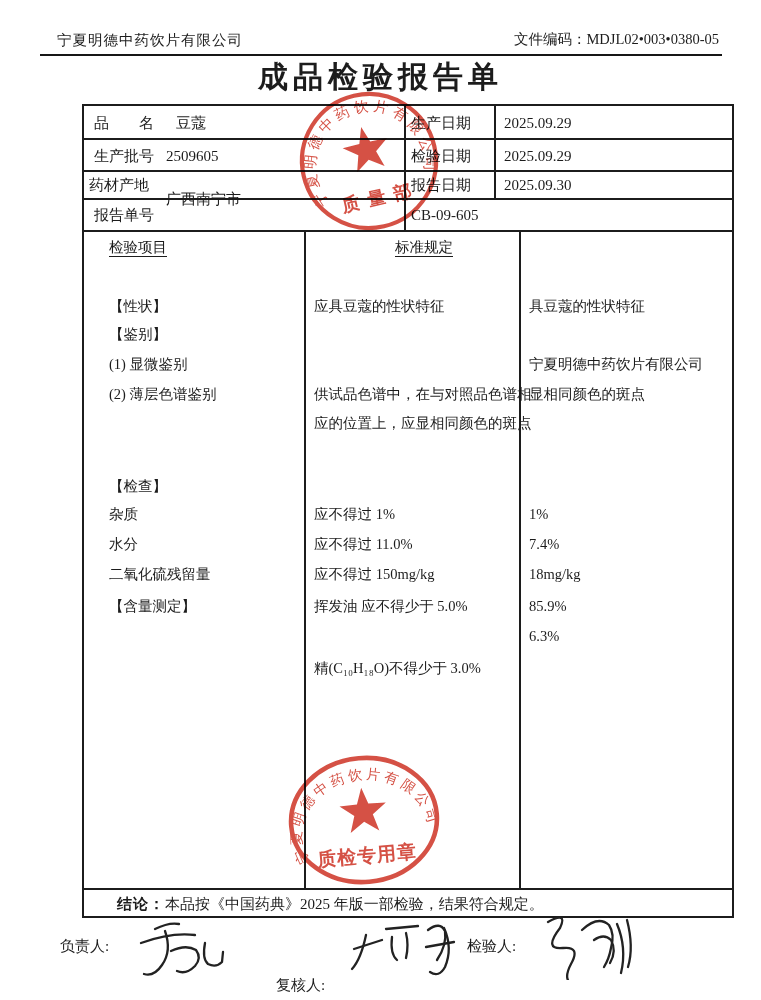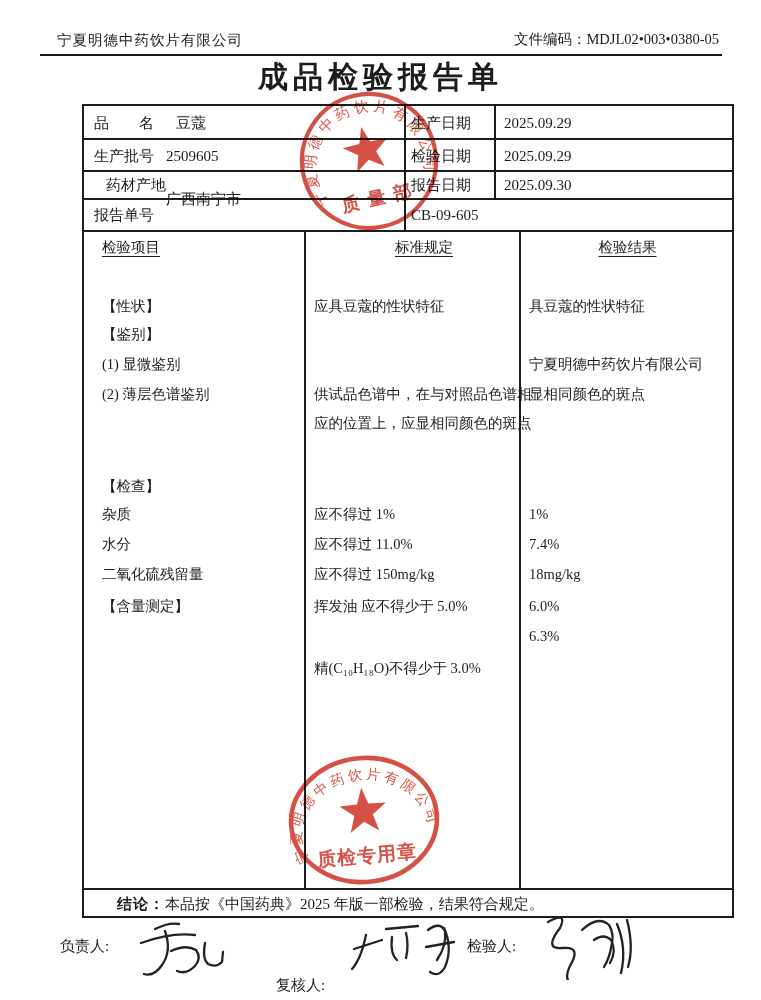--- a/index.html
+++ b/index.html
@@ -60,29 +60,29 @@
   <div class="cellline" style="left:10px;  top:8px">品　　名</div>
   <div class="cellline" style="left:92px;  top:8px">豆蔻</div>
   <div class="cellline" style="left:327px; top:8px">生产日期</div>
   <div class="cellline" style="left:420px; top:8px">2025.09.29</div>
 
   <div class="cellline" style="left:10px;  top:41px">生产批号</div>
   <div class="cellline" style="left:82px;  top:41px">2509605</div>
   <div class="cellline" style="left:327px; top:41px">检验日期</div>
   <div class="cellline" style="left:420px; top:41px">2025.09.29</div>
 
-  <div class="cellline" style="left:22px;  top:70px">药材产地</div>
+  <div class="cellline" style="left:5px;  top:70px">药材产地</div>
   <div class="cellline" style="left:82px;  top:84px">广西南宁市</div>
   <div class="cellline" style="left:327px; top:70px">报告日期</div>
   <div class="cellline" style="left:420px; top:70px">2025.09.30</div>
 
   <div class="cellline" style="left:10px;  top:100px">报告单号</div>
   <div class="cellline" style="left:327px; top:100px">CB-09-605</div>
 
-  <div class="colwrap" style="left:8px; width:216px">
+  <div class="colwrap" style="left:15px; width:216px">
     <div class="ln hdr" style="top:8px">检验项目</div>
     <div class="ln" style="top:67px">【性状】</div>
     <div class="ln" style="top:95px">【鉴别】</div>
     <div class="ln" style="top:125px">(1) 显微鉴别</div>
     <div class="ln" style="top:155px">(2) 薄层色谱鉴别</div>
     <div class="ln" style="top:247px">【检查】</div>
     <div class="ln" style="top:275px">杂质</div>
     <div class="ln" style="top:305px">水分</div>
     <div class="ln" style="top:335px">二氧化硫残留量</div>
     <div class="ln" style="top:367px">【含量测定】</div>
@@ -94,28 +94,27 @@
     <div class="ln" style="top:155px">供试品色谱中，在与对照品色谱相</div>
     <div class="ln" style="top:184px">应的位置上，应显相同颜色的斑点</div>
     <div class="ln" style="top:275px">应不得过 1%</div>
     <div class="ln" style="top:305px">应不得过 11.0%</div>
     <div class="ln" style="top:335px">应不得过 150mg/kg</div>
     <div class="ln" style="top:367px">挥发油 应不得少于 5.0%</div>
     <div class="ln" style="top:429px">精(C₁₀H₁₈O)不得少于 3.0%</div>
   </div>
 
   <div class="colwrap" style="left:435px; width:217px">
-    <div class="ln hdr hdr-center" style="top:8px">检验结果</div>
     <div class="ln" style="top:67px">具豆蔻的性状特征</div>
     <div class="ln" style="top:125px">宁夏明德中药饮片有限公司</div>
     <div class="ln" style="top:155px">显相同颜色的斑点</div>
     <div class="ln" style="top:275px">1%</div>
     <div class="ln" style="top:305px">7.4%</div>
     <div class="ln" style="top:335px">18mg/kg</div>
-    <div class="ln" style="top:367px">6.0%</div>
+    <div class="ln" style="top:367px">85.9%</div>
     <div class="ln" style="top:397px">6.3%</div>
   </div>
 
   <div class="concl">
     <b>结论：</b><span>本品按《中国药典》2025 年版一部检验，结果符合规定。</span>
   </div>
 </div>
 
 <div class="sigrow-label" style="left:60px;  top:937px">负责人:</div>
 <div class="sigrow-label" style="left:276px; top:976px">复核人:</div>

